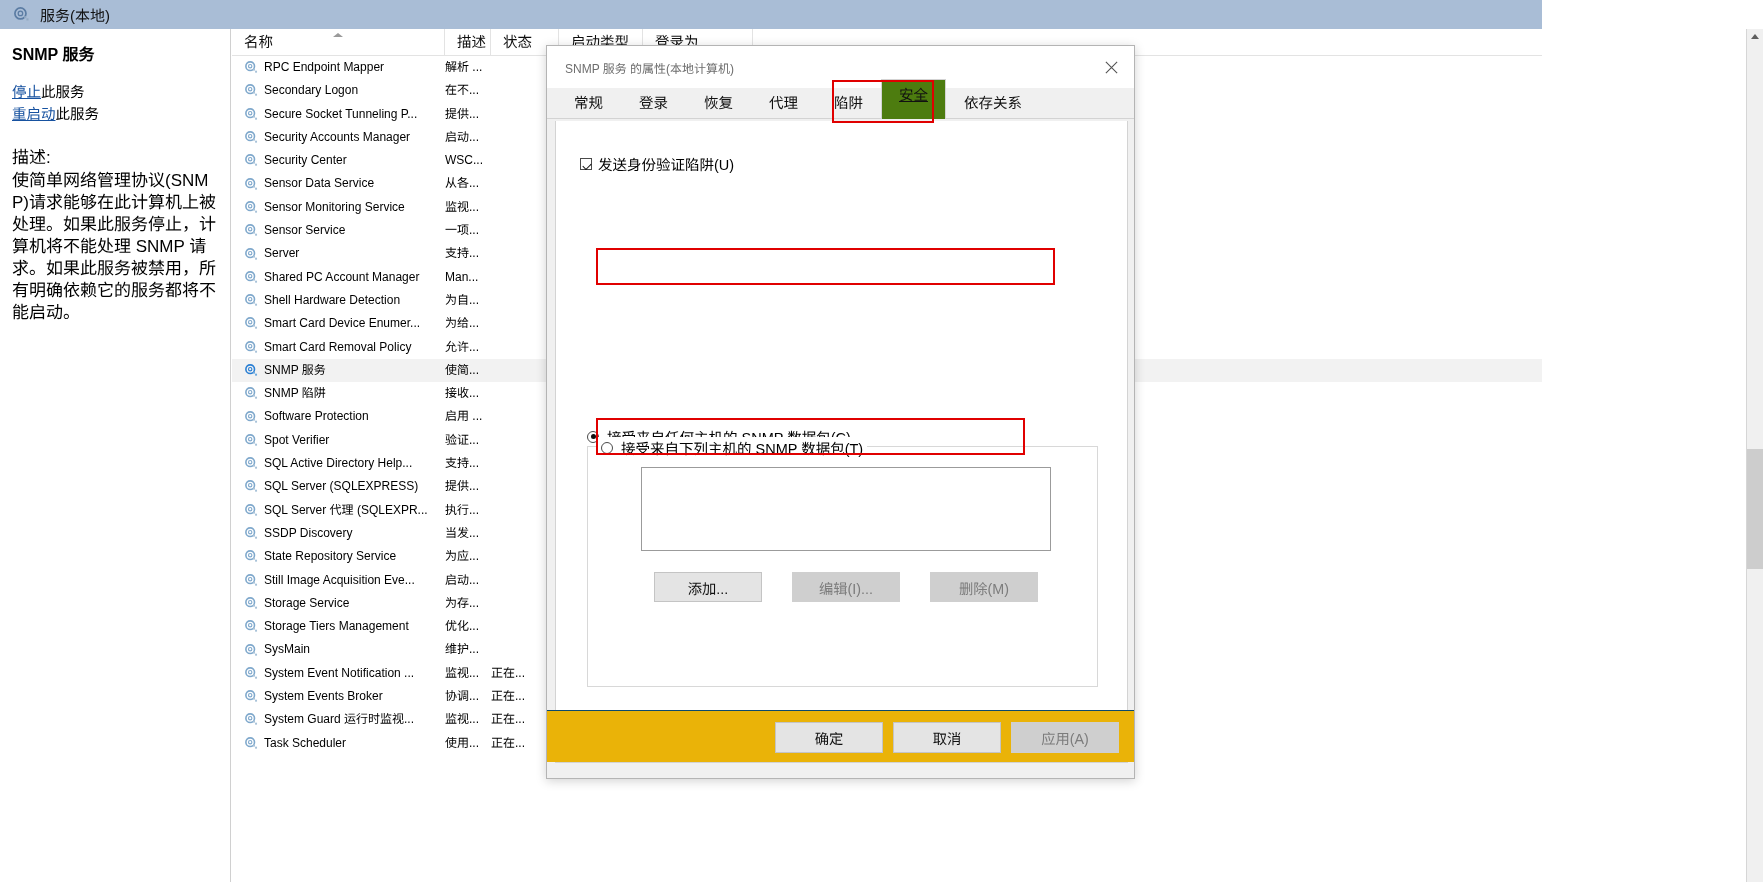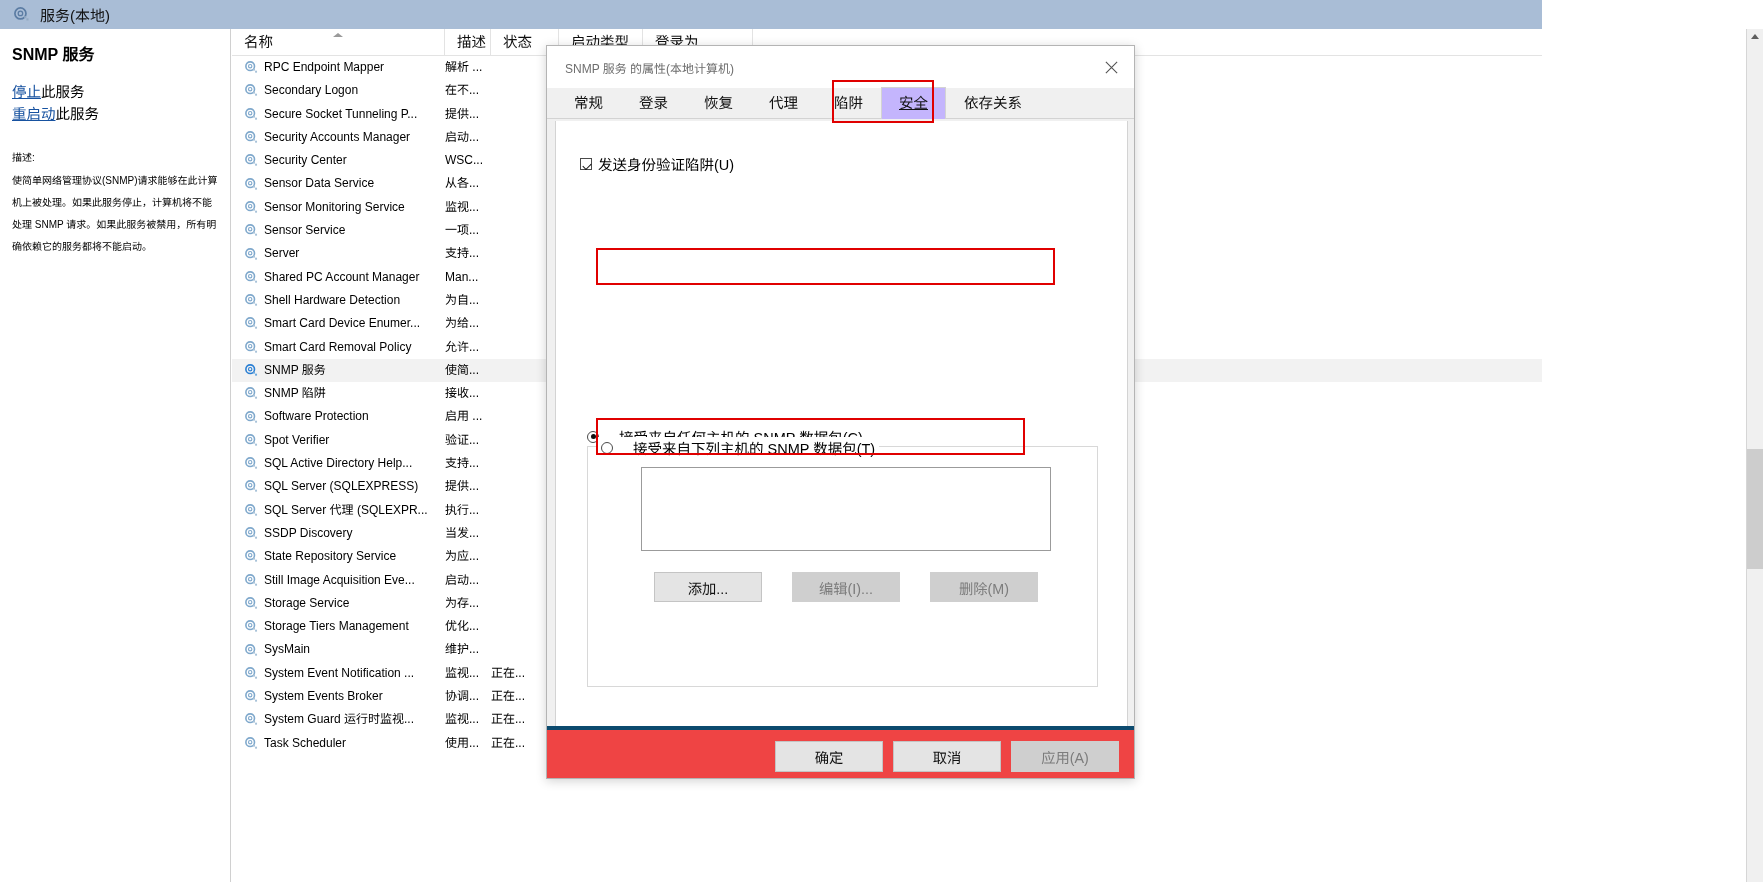--- a/index.html
+++ b/index.html
@@ -27,21 +27,21 @@
   }
 
   
   .details-pane {
     position: absolute; left: 0; top: 0; width: 231px; height: 853px;
     background: #fff; border-right: 1px solid #d0d0d0;
   }
   .details-title { font-size: 16px; font-weight: bold; color: #000; padding: 12px 10px 0 12px; }
   .links { padding: 16px 12px 0 12px; line-height: 22px; font-size: 14.5px; color:#000; }
   .links a { color: #1752a0; text-decoration: underline; cursor: pointer; }
-  .desc-block { padding: 22px 12px 0 12px; font-size: 10px; color:#000; line-height: 22px; }
+  .desc-block { padding: 22px 12px 0 12px; font-size: 17px; color:#000; line-height: 22px; }
   .desc-label { margin-bottom: 1px; }
   .desc-text { word-break: break-all; }
 
   
   .list-pane {
     position: absolute; left: 232px; top: 0; width: 1310px; height: 853px;
     background: #fff; overflow: hidden;
   }
   .list-header {
     display: flex; height: 27px; align-items: center;
@@ -107,22 +107,22 @@
   .tabstrip {
     height: 31px; background: #f0f0f0; display:flex; align-items:flex-end;
     padding-left: 9px; border-bottom: 1px solid #d3d3d3; position: relative;
   }
   .tab {
     height: 31px; line-height: 31px; padding: 0 17px; font-size: 14.5px; color:#111;
     border: 1px solid transparent; border-bottom: none; cursor: pointer;
     background: transparent;
   }
   .tab.active {
-    background: #c4b5fd; border-color: #d3d3d3; position: relative; z-index: 2;
-    margin-bottom: -1px; height: 32px; line-height: 31px; text-decoration: underline;
+    background: #4d7c0f; border-color: #d3d3d3; position: relative; z-index: 2;
+    margin-bottom: -1px; height: 40px; line-height: 31px; text-decoration: underline;
   }
 
   .tabpanel {
     position:absolute; left: 8px; top: 75px; width: 573px; height: 642px;
     background: #ffffff; border: 1px solid #d3d3d3; border-top: none;
   }
 
   .cb-row { position:absolute; left: 24px; top: 32px; display:flex; align-items:center; gap:6px; font-size:14.5px; color:#000;}
   .cbox {
     width: 12px; height: 12px; border: 1px solid #4a4a4a; background:#fff;
@@ -161,43 +161,43 @@
     font-family: "Liberation Sans", sans-serif;
     font-size: 14.3px; color: #111; background: #e4e4e4; border: 1px solid #c4c4c4;
     height: 30px; cursor: pointer; text-align:center;
   }
   .btn.disabled { color: #7c7c7c; background: #cfcfcf; border-color:#cfcfcf; cursor: default; }
 
   #btn-add-c   { position:absolute; left: 66px;  top: 166px; width: 108px; }
   #btn-edit-c  { position:absolute; left: 204px; top: 166px; width: 108px; }
   #btn-del-c   { position:absolute; left: 342px; top: 166px; width: 108px; }
 
-  .radio-row { position:absolute; display:flex; align-items:center; gap:20px; font-size:14.5px; color:#000; }
+  .radio-row { position:absolute; display:flex; align-items:center; gap:8px; font-size:14.5px; color:#000; }
   .radio {
     width: 12px; height: 12px; border-radius: 50%; border: 1px solid #4a4a4a; background:#fff;
     position:relative; flex:0 0 12px;
   }
   .radio.sel::after{
     content:""; position:absolute; left:2.5px; top:2.5px; width:5px;height:5px;border-radius:50%;background:#111;
   }
   #radio-any { left: 31px; top: 305px; }
 
   #gb-hosts { left: 31px; top: 325px; width: 511px; height: 241px; }
   #radio-list { left: 9px; top: -10px; background:#fff; padding: 0 4px; }
   .hostbox {
     position:absolute; left: 53px; top: 20px; width: 410px; height: 84px;
     border: 1px solid #9b9b9b; background:#fff;
   }
   #btn-add-h  { position:absolute; left: 66px;  top: 125px; width: 108px; }
   #btn-edit-h { position:absolute; left: 204px; top: 125px; width: 108px; }
   #btn-del-h  { position:absolute; left: 342px; top: 125px; width: 108px; }
 
   .dlg-footer {
-    position:absolute; left: 0; bottom: 0; width: 587px; height: 52px;
-    background: #ef4444; border-top: 4px solid #0c4a6e;
+    position:absolute; left: 0; bottom: 16px; width: 587px; height: 52px;
+    background: #eab308; border-top: 1px solid #0c4a6e;
   }
   .dlg-footer .btn { position:absolute; top: 11px; width: 108px; height: 31px; }
   #btn-ok { left: 228px; }
   #btn-cancel { left: 346px; }
   #btn-apply { left: 464px; }
 
   
   .redbox { position:absolute; border: 2px solid #e00000; pointer-events:none; z-index: 50; }
 </style>
 </head>

